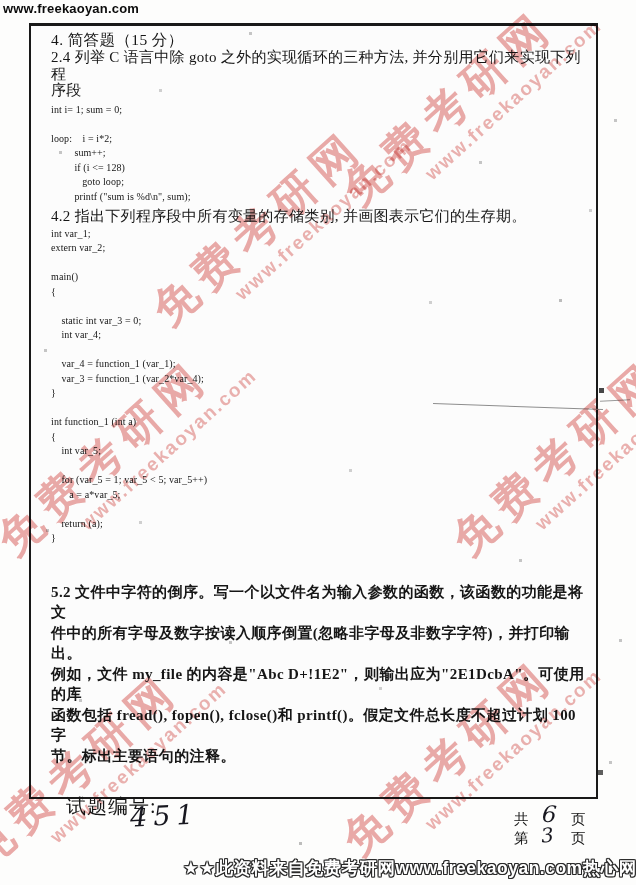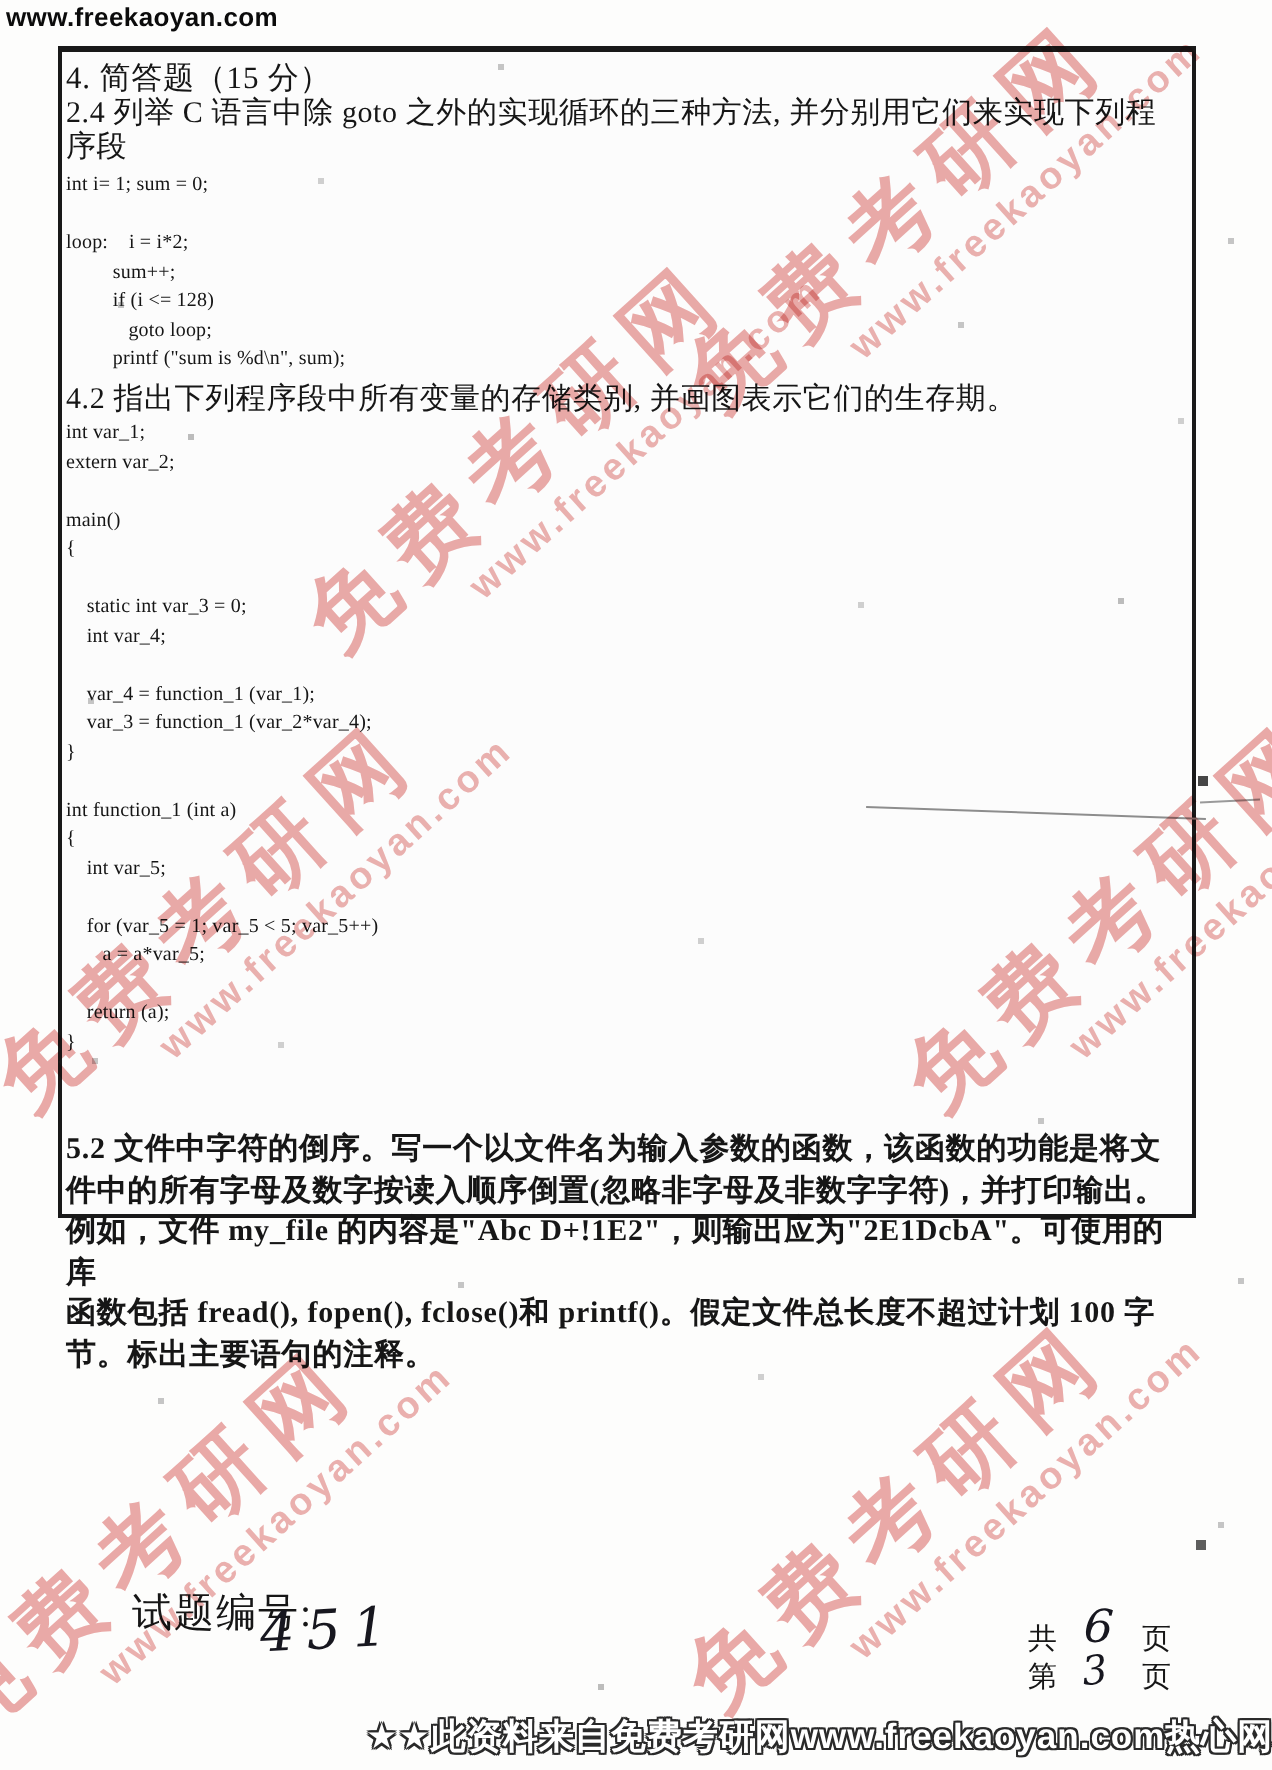--- a/index.html
+++ b/index.html
@@ -10,23 +10,23 @@
     color:#161616;
   }
   
   .site-url{
     position:absolute;left:3px;top:1px;z-index:3;
     font-family:"Liberation Sans","DejaVu Sans",sans-serif;
     font-weight:bold;font-size:13px;color:#0b0b0b;letter-spacing:.2px;
   }
   
   .paper{
-    position:absolute;left:29px;top:23px;width:569px;height:586px;
+    position:absolute;left:29px;top:23px;width:569px;height:776px;
     border:2px solid #191919;border-top-width:3px;
-    box-sizing:border-box;padding:4px 4px 0 2px;z-index:1;
+    box-sizing:border-box;padding:4px 4px 0 20px;z-index:1;
     background:rgba(252,252,251,.6);
   }
   .h-title{font-size:15.5px;line-height:17px;white-space:pre-wrap;letter-spacing:.4px;margin:1px 0 0 0;}
   .txt{font-size:15px;line-height:16.5px;white-space:pre-wrap;letter-spacing:.3px;margin:1px 0 0 0;}
   .code{font-size:10px;line-height:14.5px;white-space:pre;margin:4px 0 0 0;letter-spacing:.1px;}
   .q42{margin-top:4px;}
   .code2{margin-top:2px;}
   .h5{margin-top:21px;}
   .para{font-size:15px;line-height:20.5px;white-space:pre-wrap;letter-spacing:.4px;margin:4px 0 0 0;}
   .p52{margin-top:36px;font-weight:bold;}

